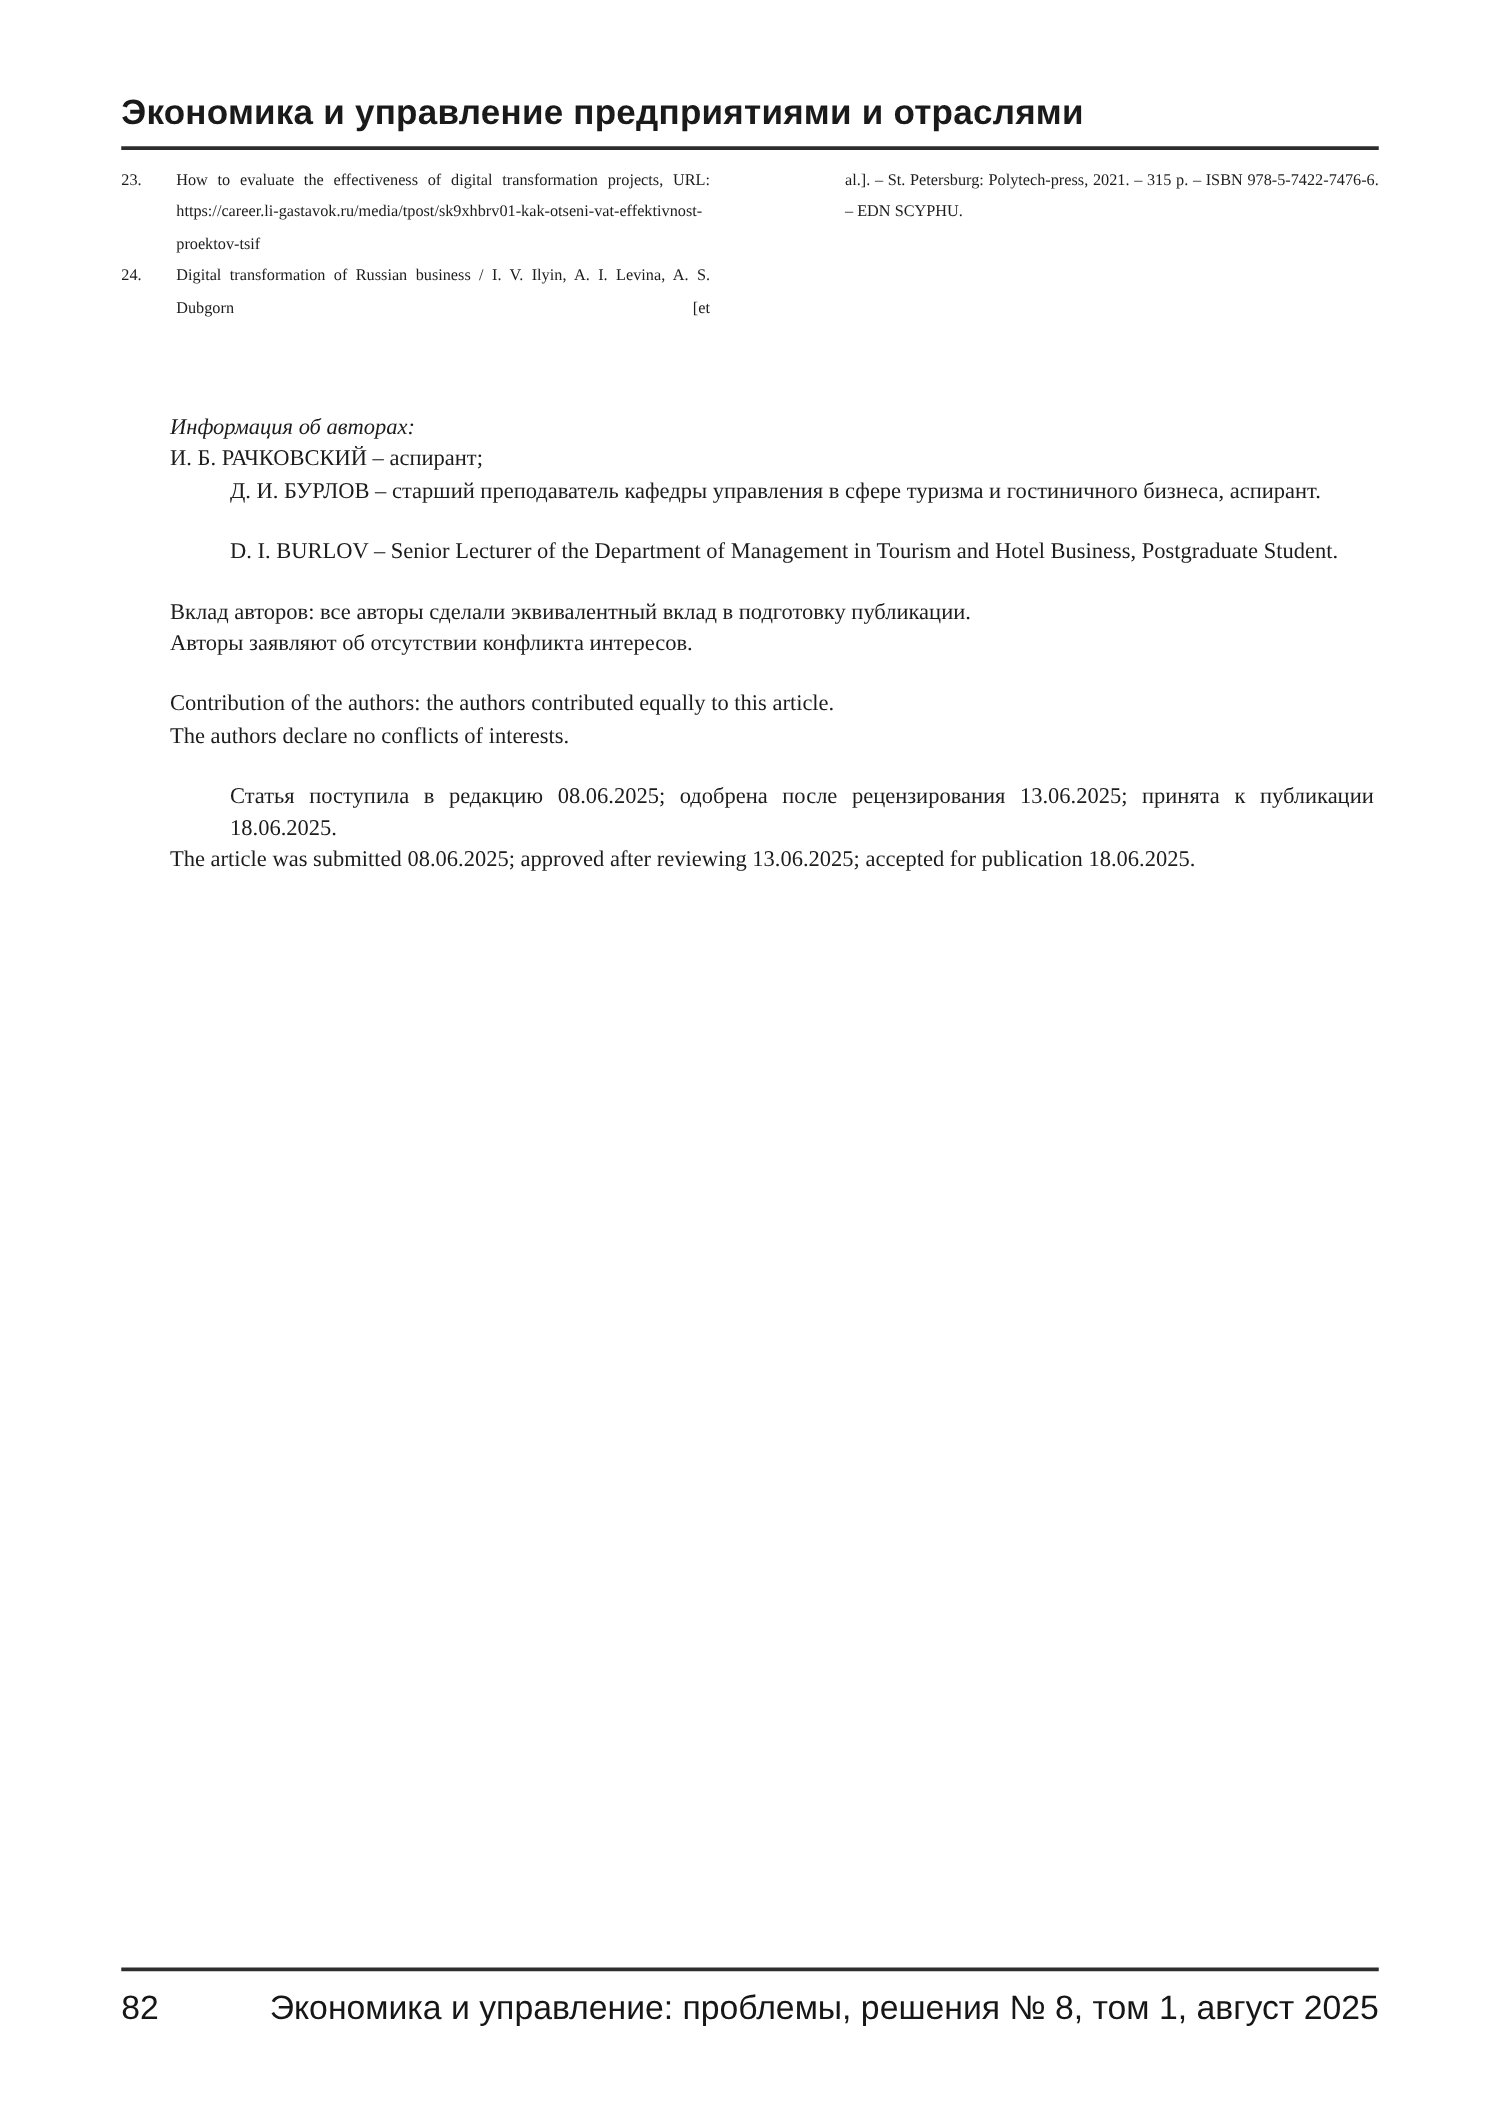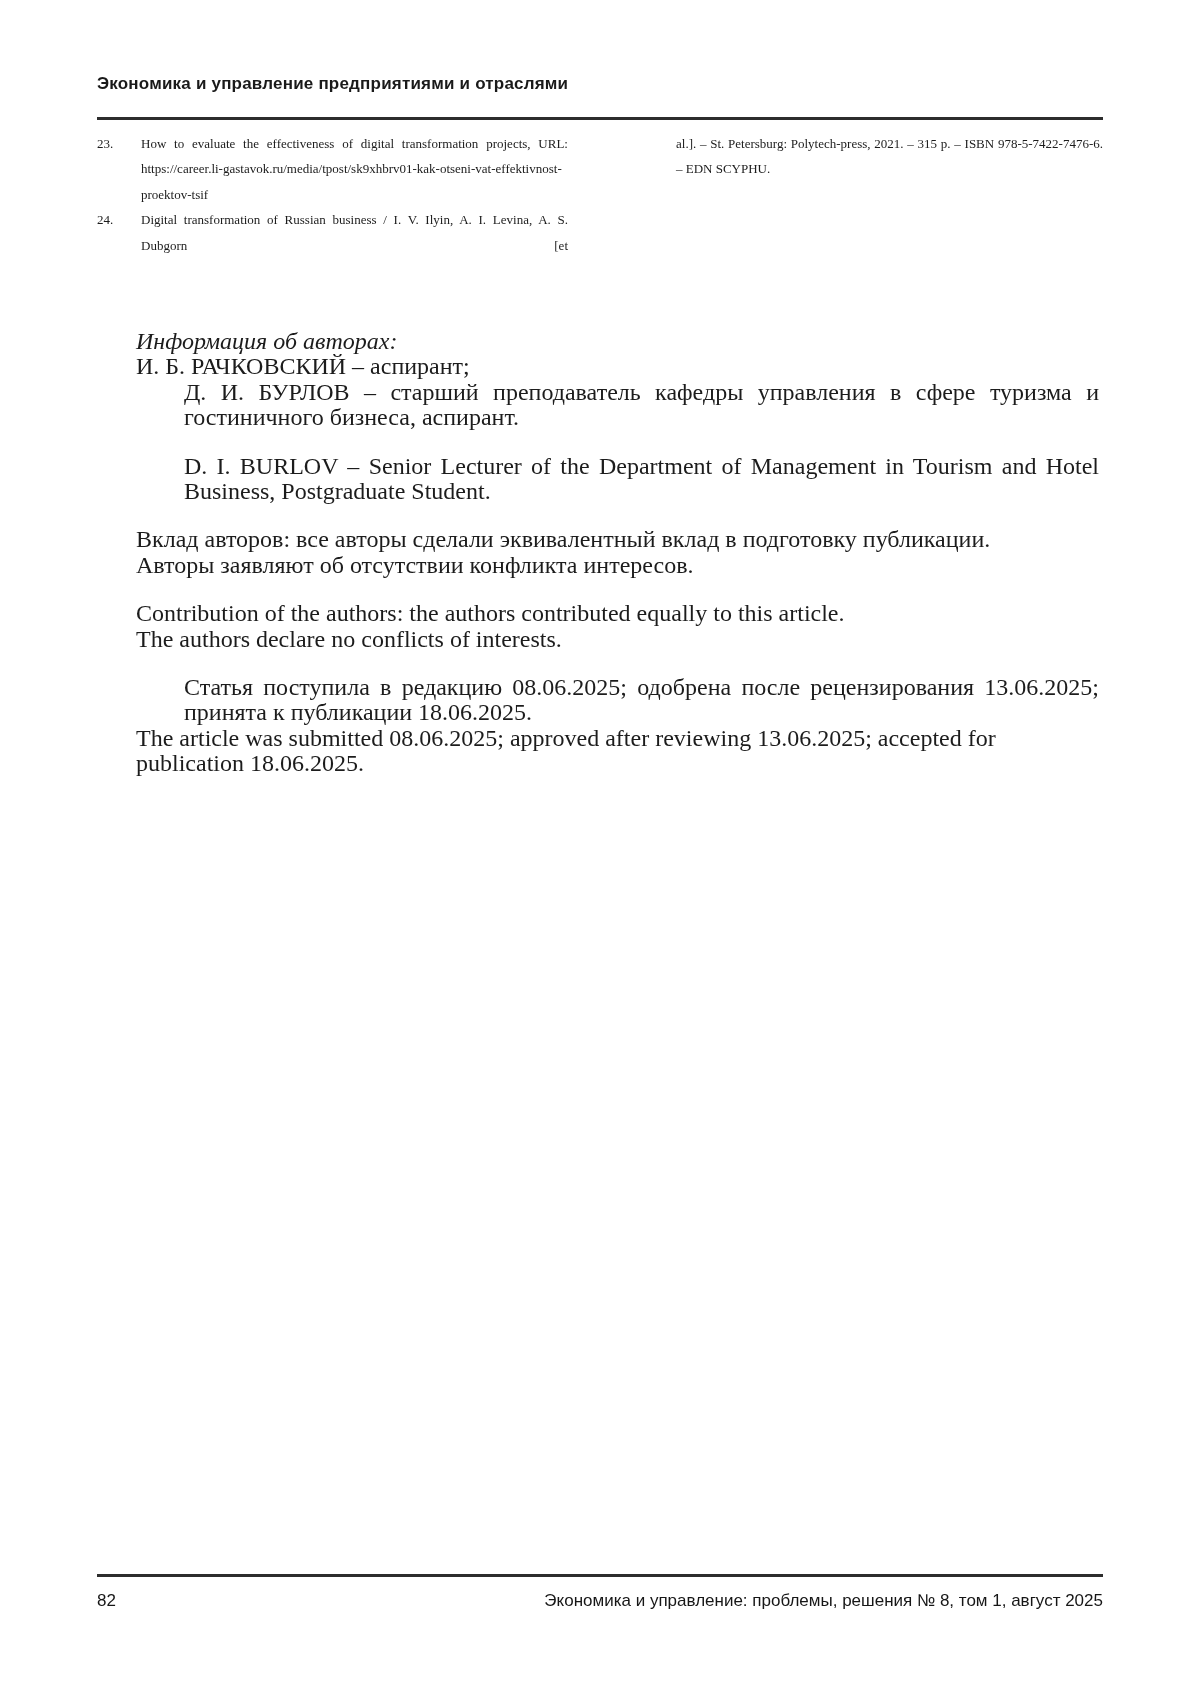--- a/index.html
+++ b/index.html
@@ -15,21 +15,21 @@
   }
 
   
   .running-head {
     position: absolute;
     left: 97px;
     top: 74px;
     width: 1006px;
     font-family: "Liberation Sans", sans-serif;
     font-weight: 700;
-    font-size: 17px;
+    font-size: 28px;
     letter-spacing: 0.2px;
     color: #1a1a1a;
   }
   .head-rule {
     position: absolute;
     left: 97px;
     top: 117px;
     width: 1006px;
     height: 3px;
     background: #2d2d2d;
@@ -51,21 +51,21 @@
   .ref-num { flex: 0 0 44px; }
   .ref-text { flex: 1 1 auto; text-align: justify; min-width: 0; }
   .ref-item.cont .ref-text { text-align-last: justify; }
 
   
   .back {
     position: absolute;
     left: 136px;
     top: 329px;
     width: 963px;
-    font-size: 24px;
+    font-size: 18px;
     line-height: 25.4px;
   }
   .block { margin: 0 0 23px 0; }
   .just { text-align: justify; margin-left: 48px; }
   .it { font-style: italic; }
 
   
   .foot-rule {
     position: absolute;
     left: 97px;
@@ -76,21 +76,21 @@
   }
   .footer-row {
     position: absolute;
     left: 97px;
     top: 1591px;
     width: 1006px;
     display: flex;
     justify-content: space-between;
     align-items: baseline;
     font-family: "Liberation Sans", sans-serif;
-    font-size: 17px;
+    font-size: 27px;
     color: #161616;
   }
 </style>
 </head>
 <body>
 
 <div class="page">
 
   <div class="running-head">Экономика и управление предприятиями и отраслями</div>
   <div class="head-rule"></div>

